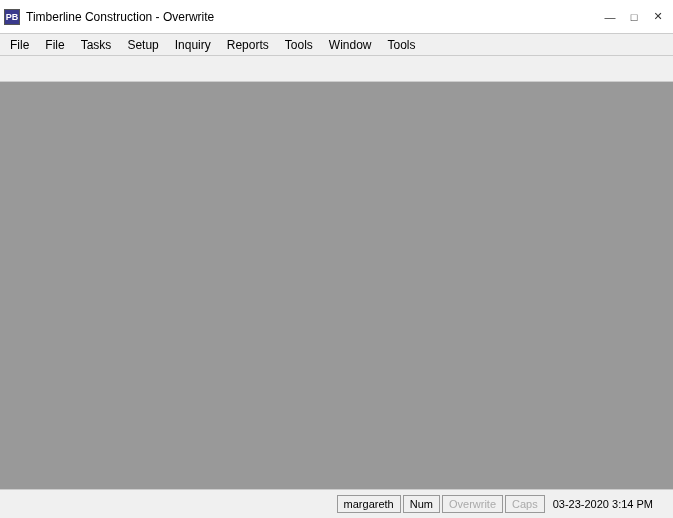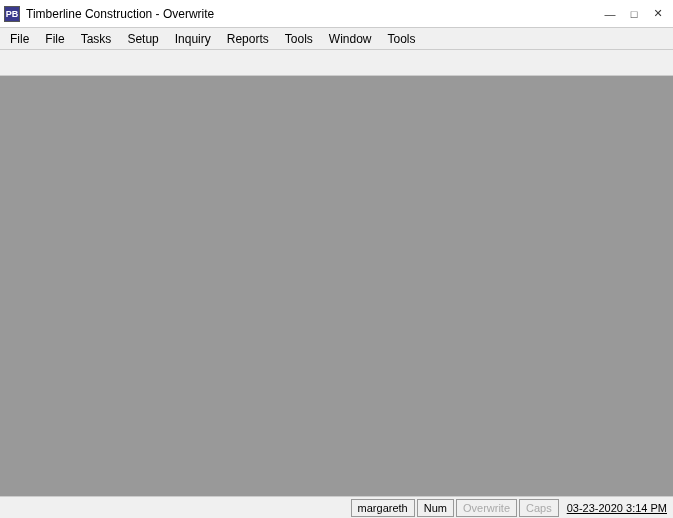--- a/index.html
+++ b/index.html
@@ -19,21 +19,21 @@
       flex-direction: column;
     }
 
     
     #title-bar {
       background: #fff;
       border-bottom: 1px solid #ccc;
       display: flex;
       align-items: center;
       justify-content: space-between;
-      height: 28px;
+      height: 34px;
       padding: 0 4px;
       flex-shrink: 0;
     }
 
     #title-left {
       display: flex;
       align-items: center;
       gap: 6px;
     }
 
@@ -113,21 +113,21 @@
 
     
     #status-bar {
       background: #f0f0f0;
       border-top: 1px solid #ccc;
       height: 22px;
       display: flex;
       align-items: center;
       justify-content: flex-end;
       gap: 0;
-      padding: 0;
+      padding: 14px;
       flex-shrink: 0;
     }
 
     .status-item {
       border: 1px solid #999;
       padding: 1px 6px;
       height: 18px;
       display: flex;
       align-items: center;
       font-size: 11px;
@@ -137,21 +137,20 @@
     }
 
     .status-item.dim {
       color: #aaa;
     }
 
     #status-datetime {
       font-size: 11px;
       color: #000;
       padding: 0 6px;
-      text-decoration: underline;
     }
   </style>
 </head>
 <body>
 
 <div id="title-bar">
   <div id="title-left">
     <div id="app-icon">PB</div>
     <span id="title-text">Timberline Construction - Overwrite</span>
   </div>

